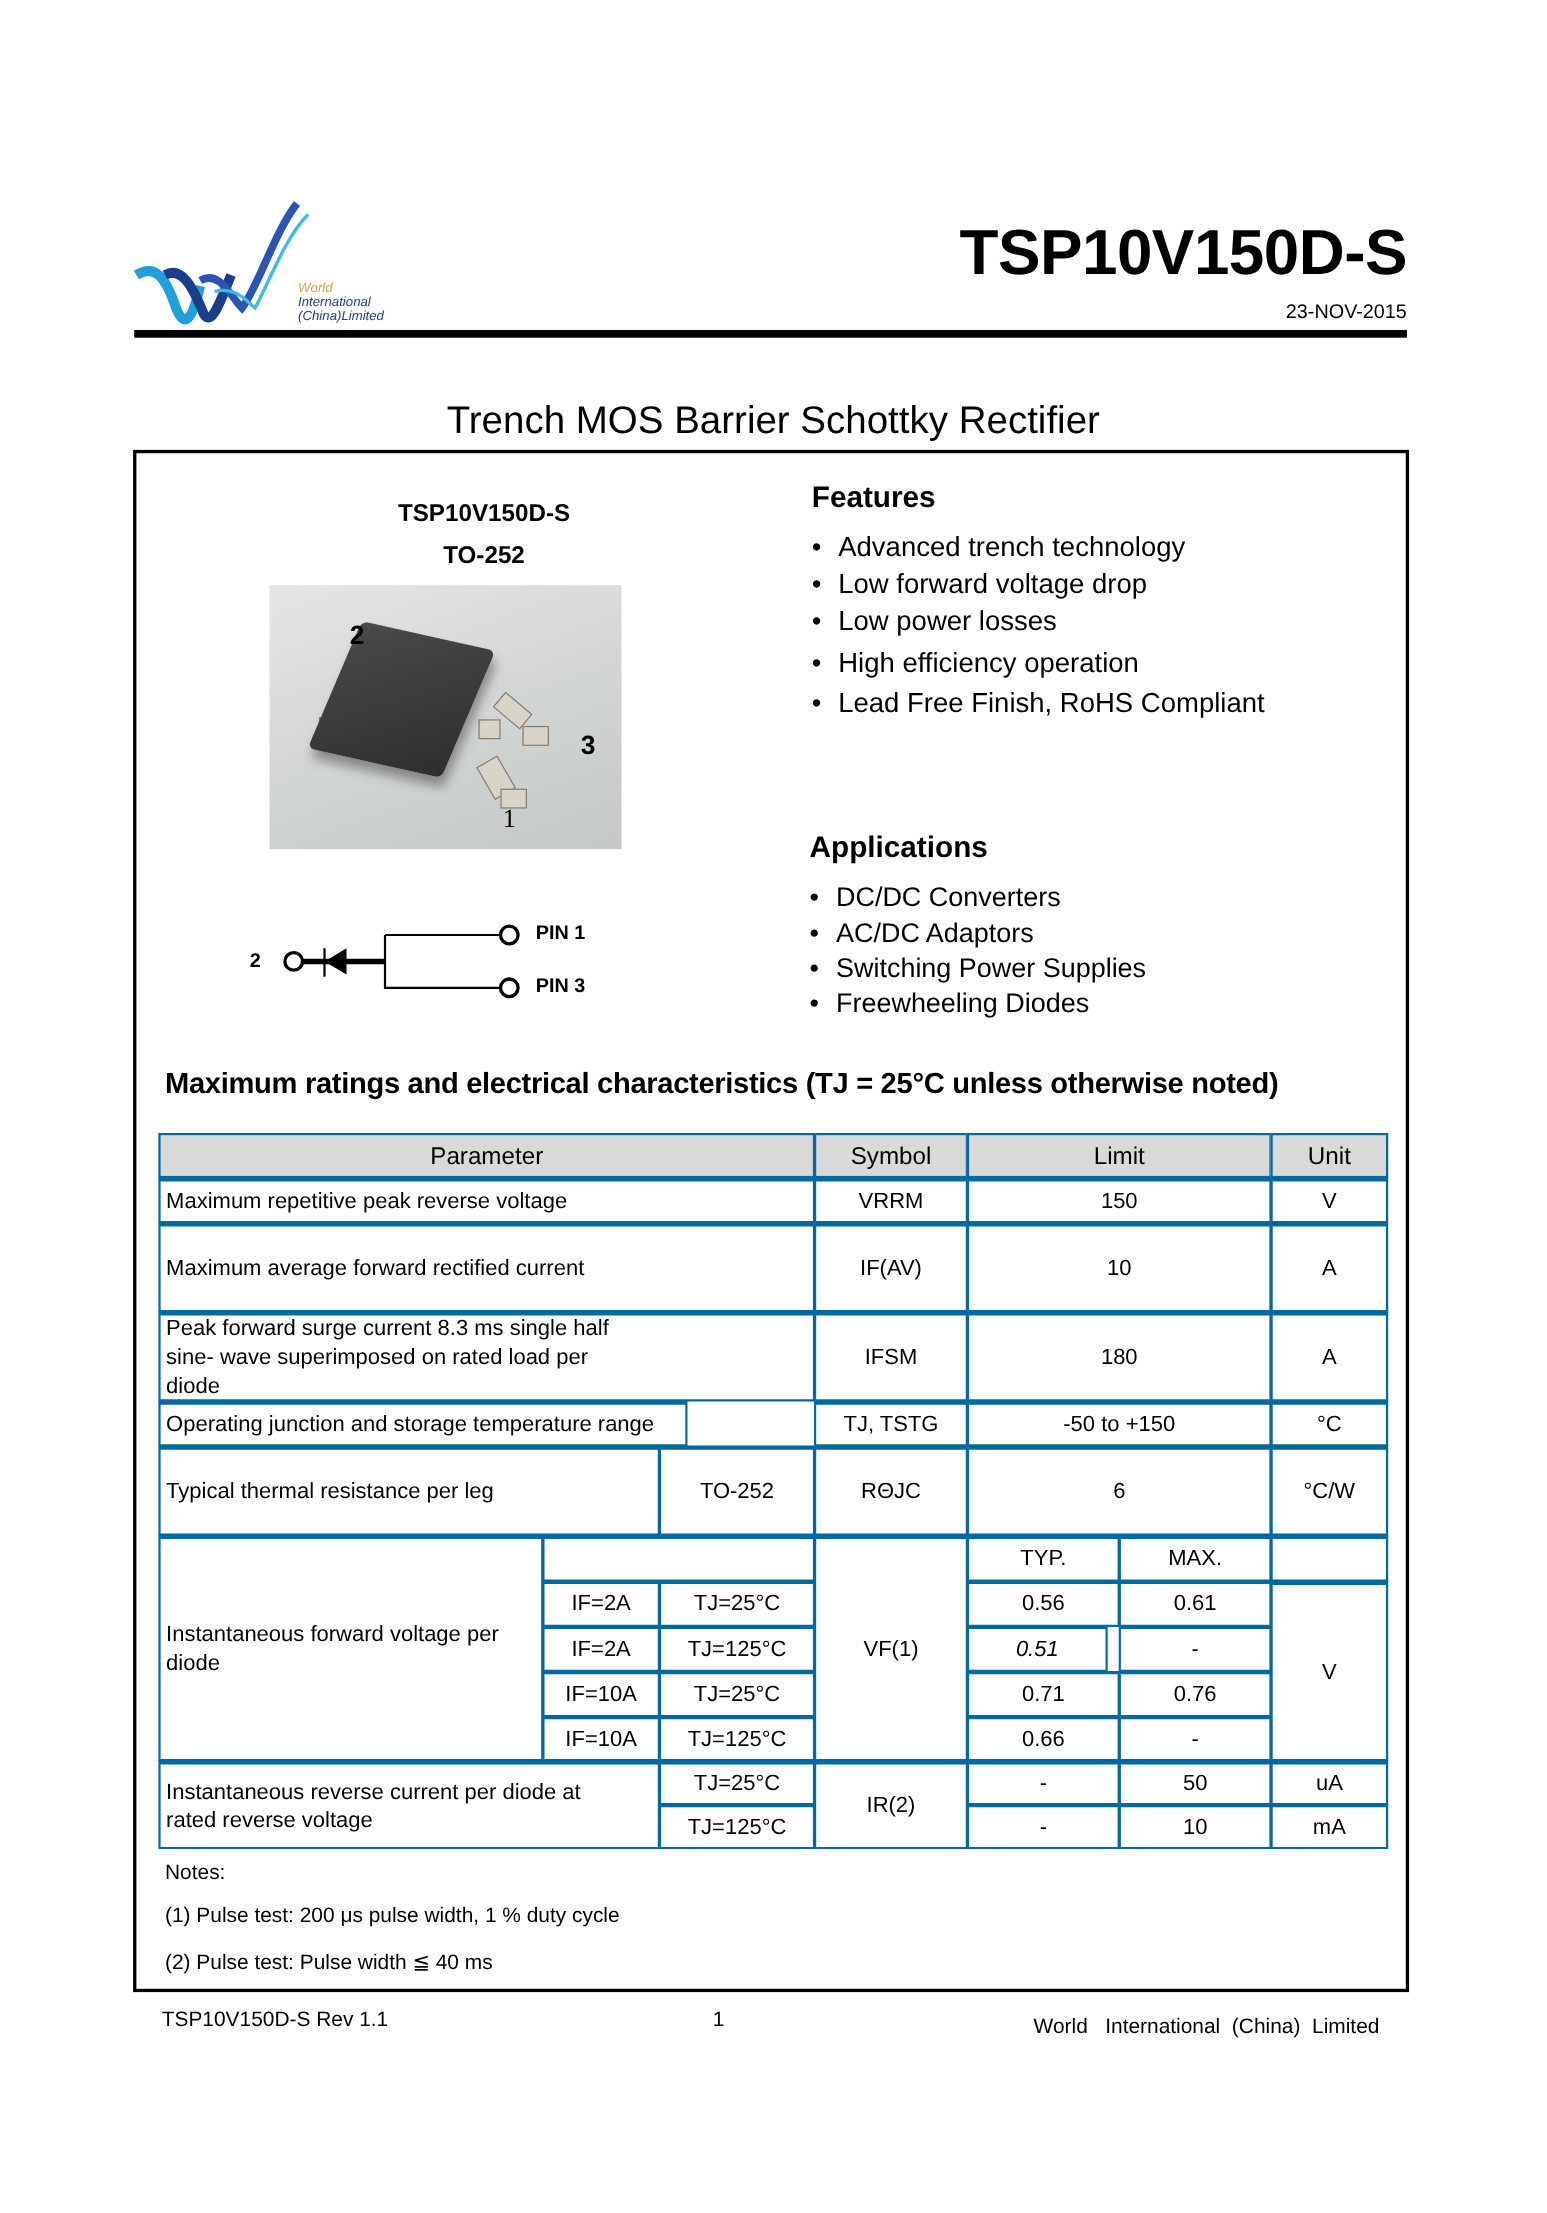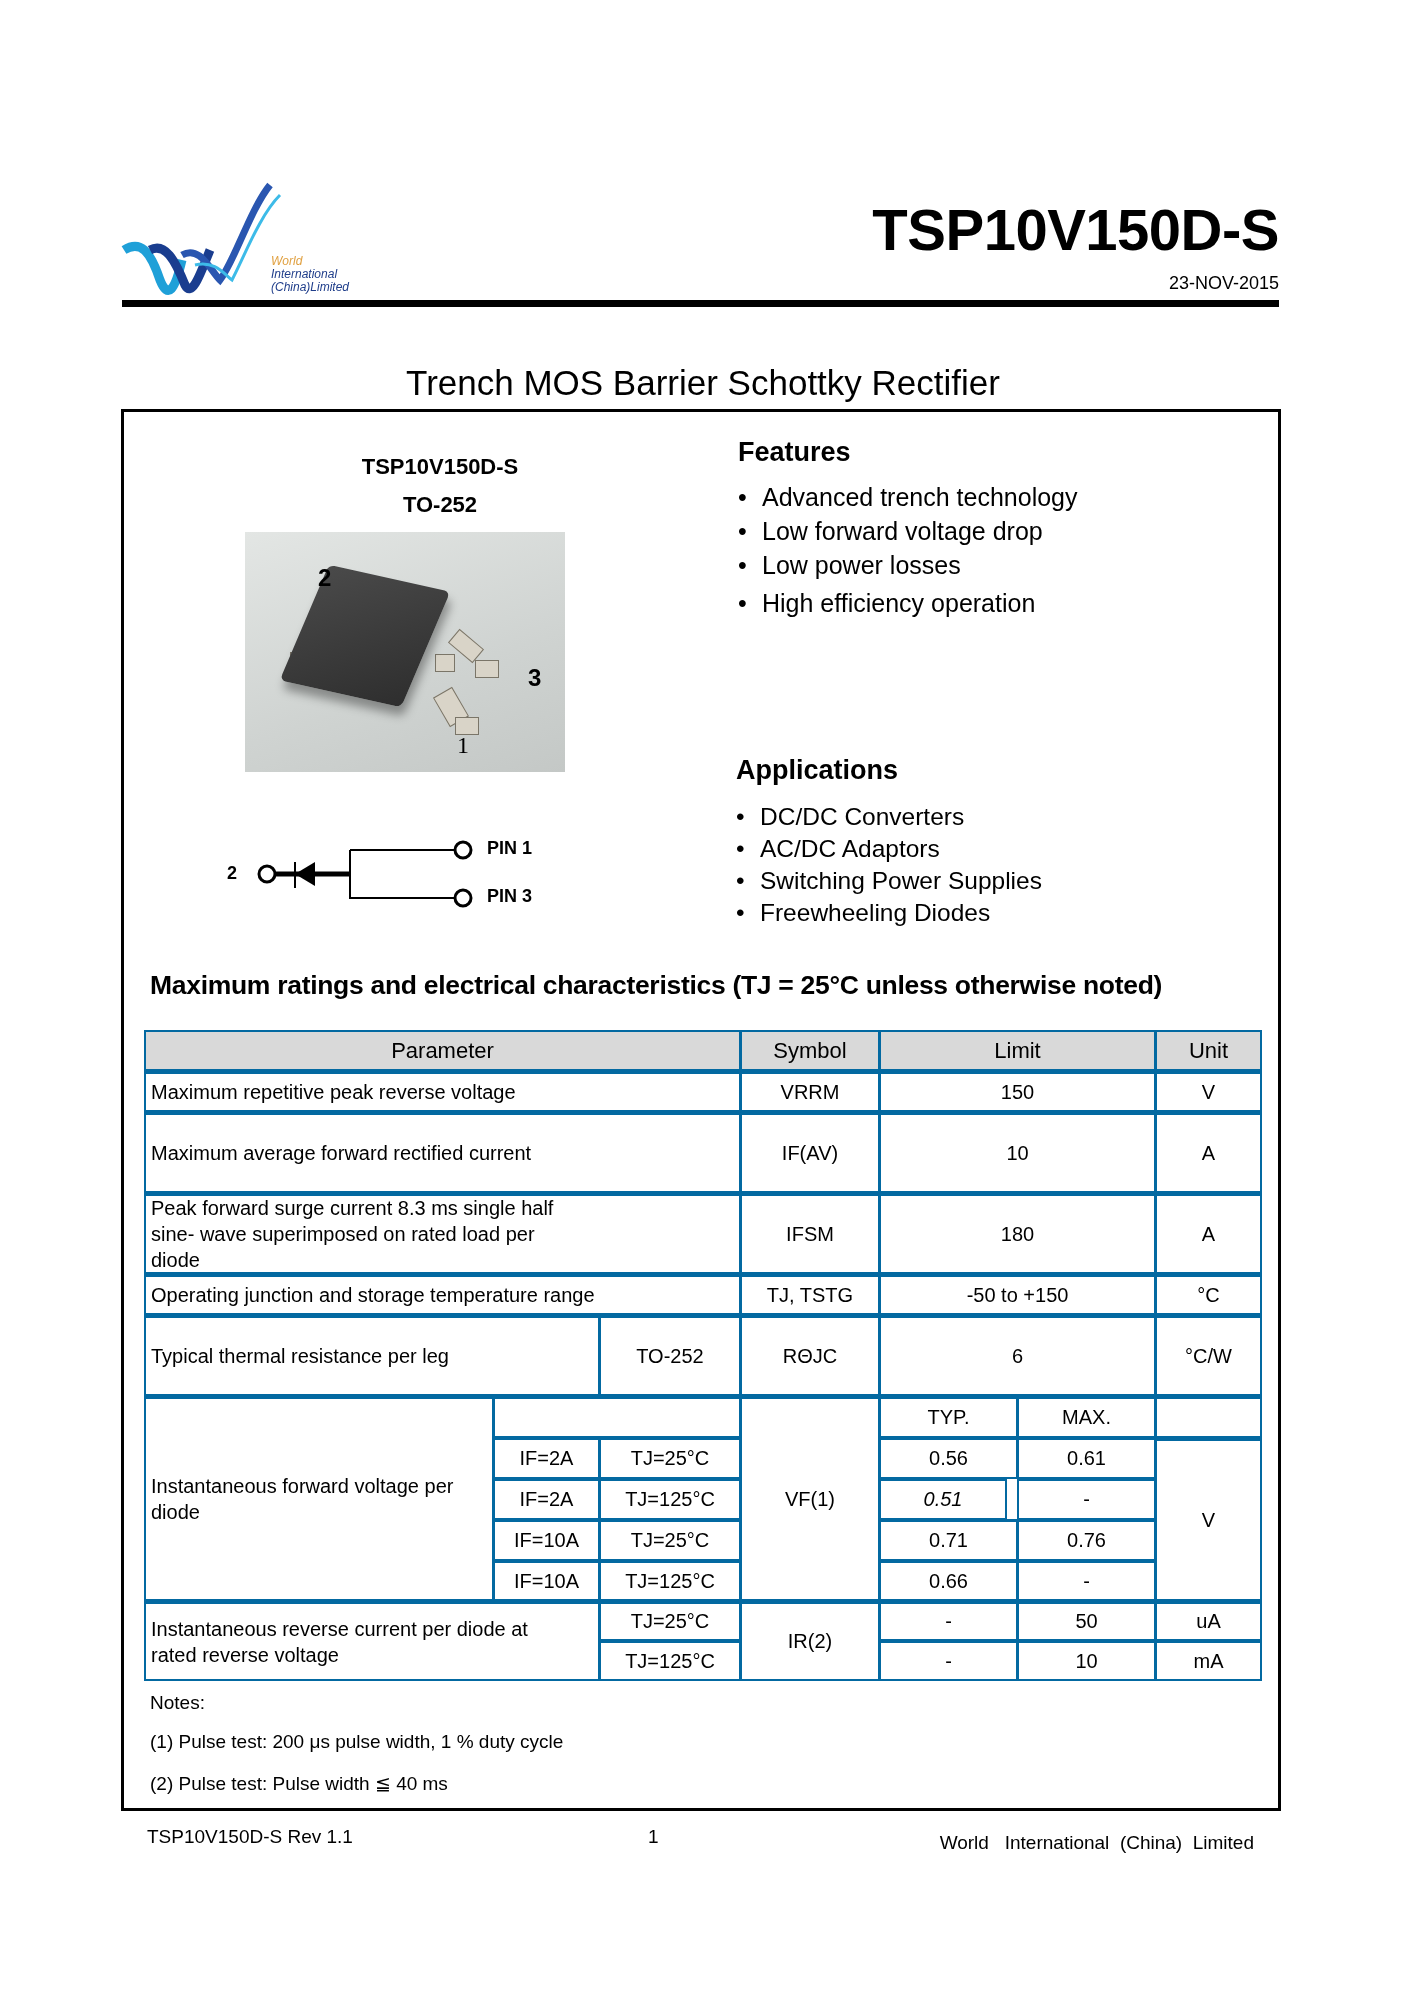--- a/index.html
+++ b/index.html
@@ -101,20 +101,21 @@
   <span class="lbl" style="left:272px;top:8px;">PIN 1</span>
   <span class="lbl" style="left:272px;top:56px;">PIN 3</span>
 </div>
 
 <div class="abs sec-h" style="left:738px;top:437px;">Features</div>
 <ul class="abs blist" style="left:738px;top:480px;line-height:34px;">
   <li>Advanced trench technology</li>
   <li>Low forward voltage drop</li>
   <li>Low power losses</li>
   <li style="margin-top:4px;">High efficiency operation</li>
+  <li style="margin-top:2px;">Lead Free Finish, RoHS Compliant</li>
 </ul>
 
 <div class="abs sec-h" style="left:736px;top:755px;">Applications</div>
 <ul class="abs blist" style="left:736px;top:801px;line-height:32px;font-size:24.5px;">
   <li>DC/DC Converters</li>
   <li>AC/DC Adaptors</li>
   <li>Switching Power Supplies</li>
   <li>Freewheeling Diodes</li>
 </ul>
 
@@ -135,21 +136,21 @@
   <div class="cell l thick-top" style="left:0;top:81px;width:597px;height:82px;">Maximum average forward rectified current</div>
   <div class="cell thick-top" style="left:596px;top:81px;width:140px;height:82px;">IF(AV)</div>
   <div class="cell thick-top" style="left:735px;top:81px;width:277px;height:82px;">10</div>
   <div class="cell thick-top" style="left:1011px;top:81px;width:107px;height:82px;">A</div>
 
   <div class="cell l thick-top" style="left:0;top:162px;width:597px;height:82px;padding-right:150px;">Peak forward surge current 8.3 ms single half sine- wave superimposed on rated load per diode</div>
   <div class="cell thick-top" style="left:596px;top:162px;width:140px;height:82px;">IFSM</div>
   <div class="cell thick-top" style="left:735px;top:162px;width:277px;height:82px;">180</div>
   <div class="cell thick-top" style="left:1011px;top:162px;width:107px;height:82px;">A</div>
 
-  <div class="cell l thick-top" style="left:0;top:243px;width:597px;height:42px;">Operating junction and storage temperature range</div>
+  <div class="cell l thick-top" style="left:0;top:243px;width:481px;height:42px;">Operating junction and storage temperature range</div>
   <div class="cell thick-top" style="left:596px;top:243px;width:140px;height:42px;">TJ, TSTG</div>
   <div class="cell thick-top" style="left:735px;top:243px;width:277px;height:42px;">-50 to +150</div>
   <div class="cell thick-top" style="left:1011px;top:243px;width:107px;height:42px;">°C</div>
 
   <div class="cell l thick-top" style="left:0;top:284px;width:456px;height:82px;">Typical thermal resistance per leg</div>
   <div class="cell thick-top" style="left:455px;top:284px;width:142px;height:82px;">TO-252</div>
   <div class="cell thick-top" style="left:596px;top:284px;width:140px;height:82px;">RΘJC</div>
   <div class="cell thick-top" style="left:735px;top:284px;width:277px;height:82px;">6</div>
   <div class="cell thick-top" style="left:1011px;top:284px;width:107px;height:82px;">°C/W</div>
 

